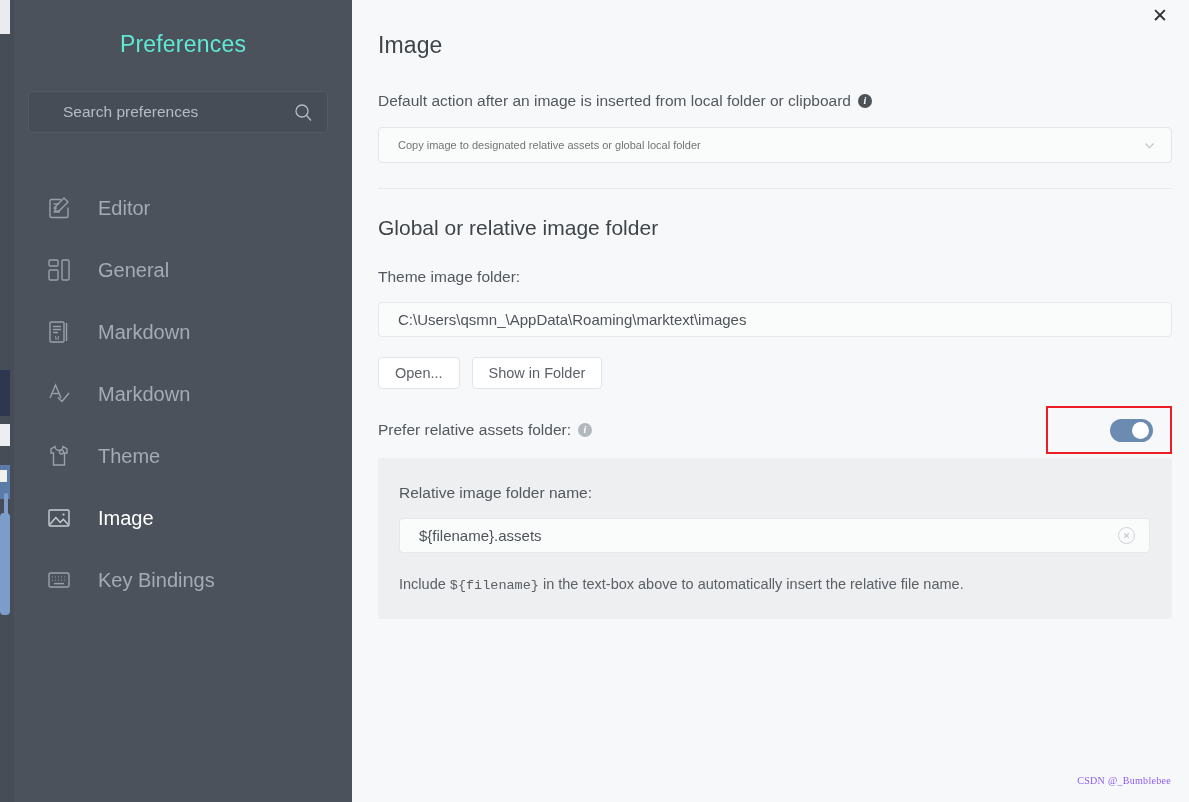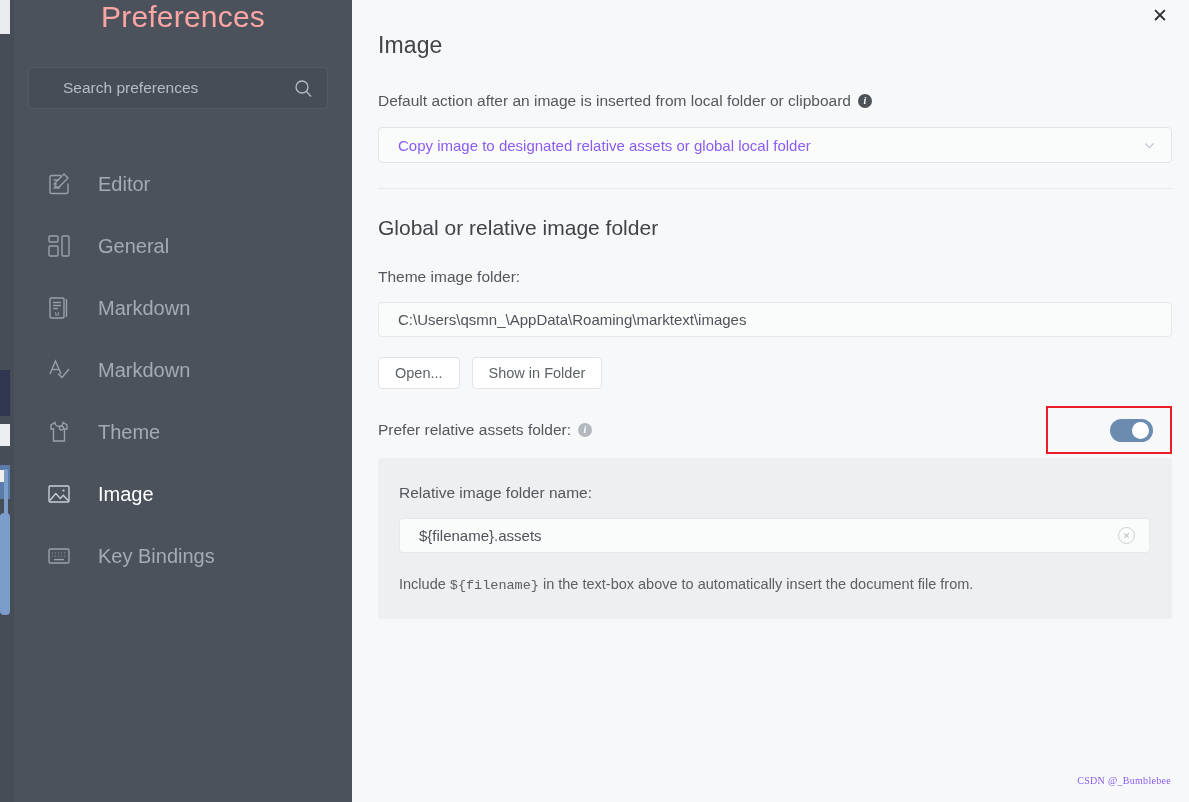--- a/index.html
+++ b/index.html
@@ -52,23 +52,24 @@
     margin-left: 14px;
     width: 338px;
     height: 802px;
     background: #4c525b;
     flex: none;
     display: flex;
     flex-direction: column;
   }
 
   .prefs-title {
+    margin-top: 31px;
     text-align: center;
-    font-size: 30px;
-    color: #fca5a5;
+    font-size: 23px;
+    color: #5eead4;
     font-weight: 400;
     letter-spacing: .2px;
   }
 
   .search-wrap {
     margin: 33px 24px 0 14px;
     height: 42px;
     background: #474d56;
     border: 1px solid #545a64;
     border-radius: 4px;
@@ -186,22 +187,22 @@
     border-radius: 4px;
     background: #fafbfb;
     display: flex;
     align-items: center;
     padding: 0 14px 0 19px;
     box-sizing: border-box;
     cursor: pointer;
   }
   .select-box .sel-val {
     flex: 1;
-    font-size: 15px;
-    color: #8b5cf6;
+    font-size: 11px;
+    color: #737373;
   }
   .chevron { color: #c6cbd2; display: flex; }
 
   .divider {
     margin-top: 25px;
     height: 1px;
     background: #e8eaec;
   }
 
   h2.section-title {
@@ -520,21 +521,21 @@
 
       <div class="gray-panel">
         <div class="sub-label">Relative image folder name:</div>
 
         <div class="text-input">
           <span class="val">${filename}.assets</span>
           <span class="clear-icon">✕</span>
         </div>
 
         <div class="hint">
-          <span>Include </span><code>${filename}</code><span> in the text-box above to automatically insert the document file from.</span>
+          <span>Include </span><code>${filename}</code><span> in the text-box above to automatically insert the relative file name.</span>
         </div>
       </div>
 
     </div>
 
     <div class="watermark">CSDN @_Bumblebee</div>
   </div>
 
 </div>
 

